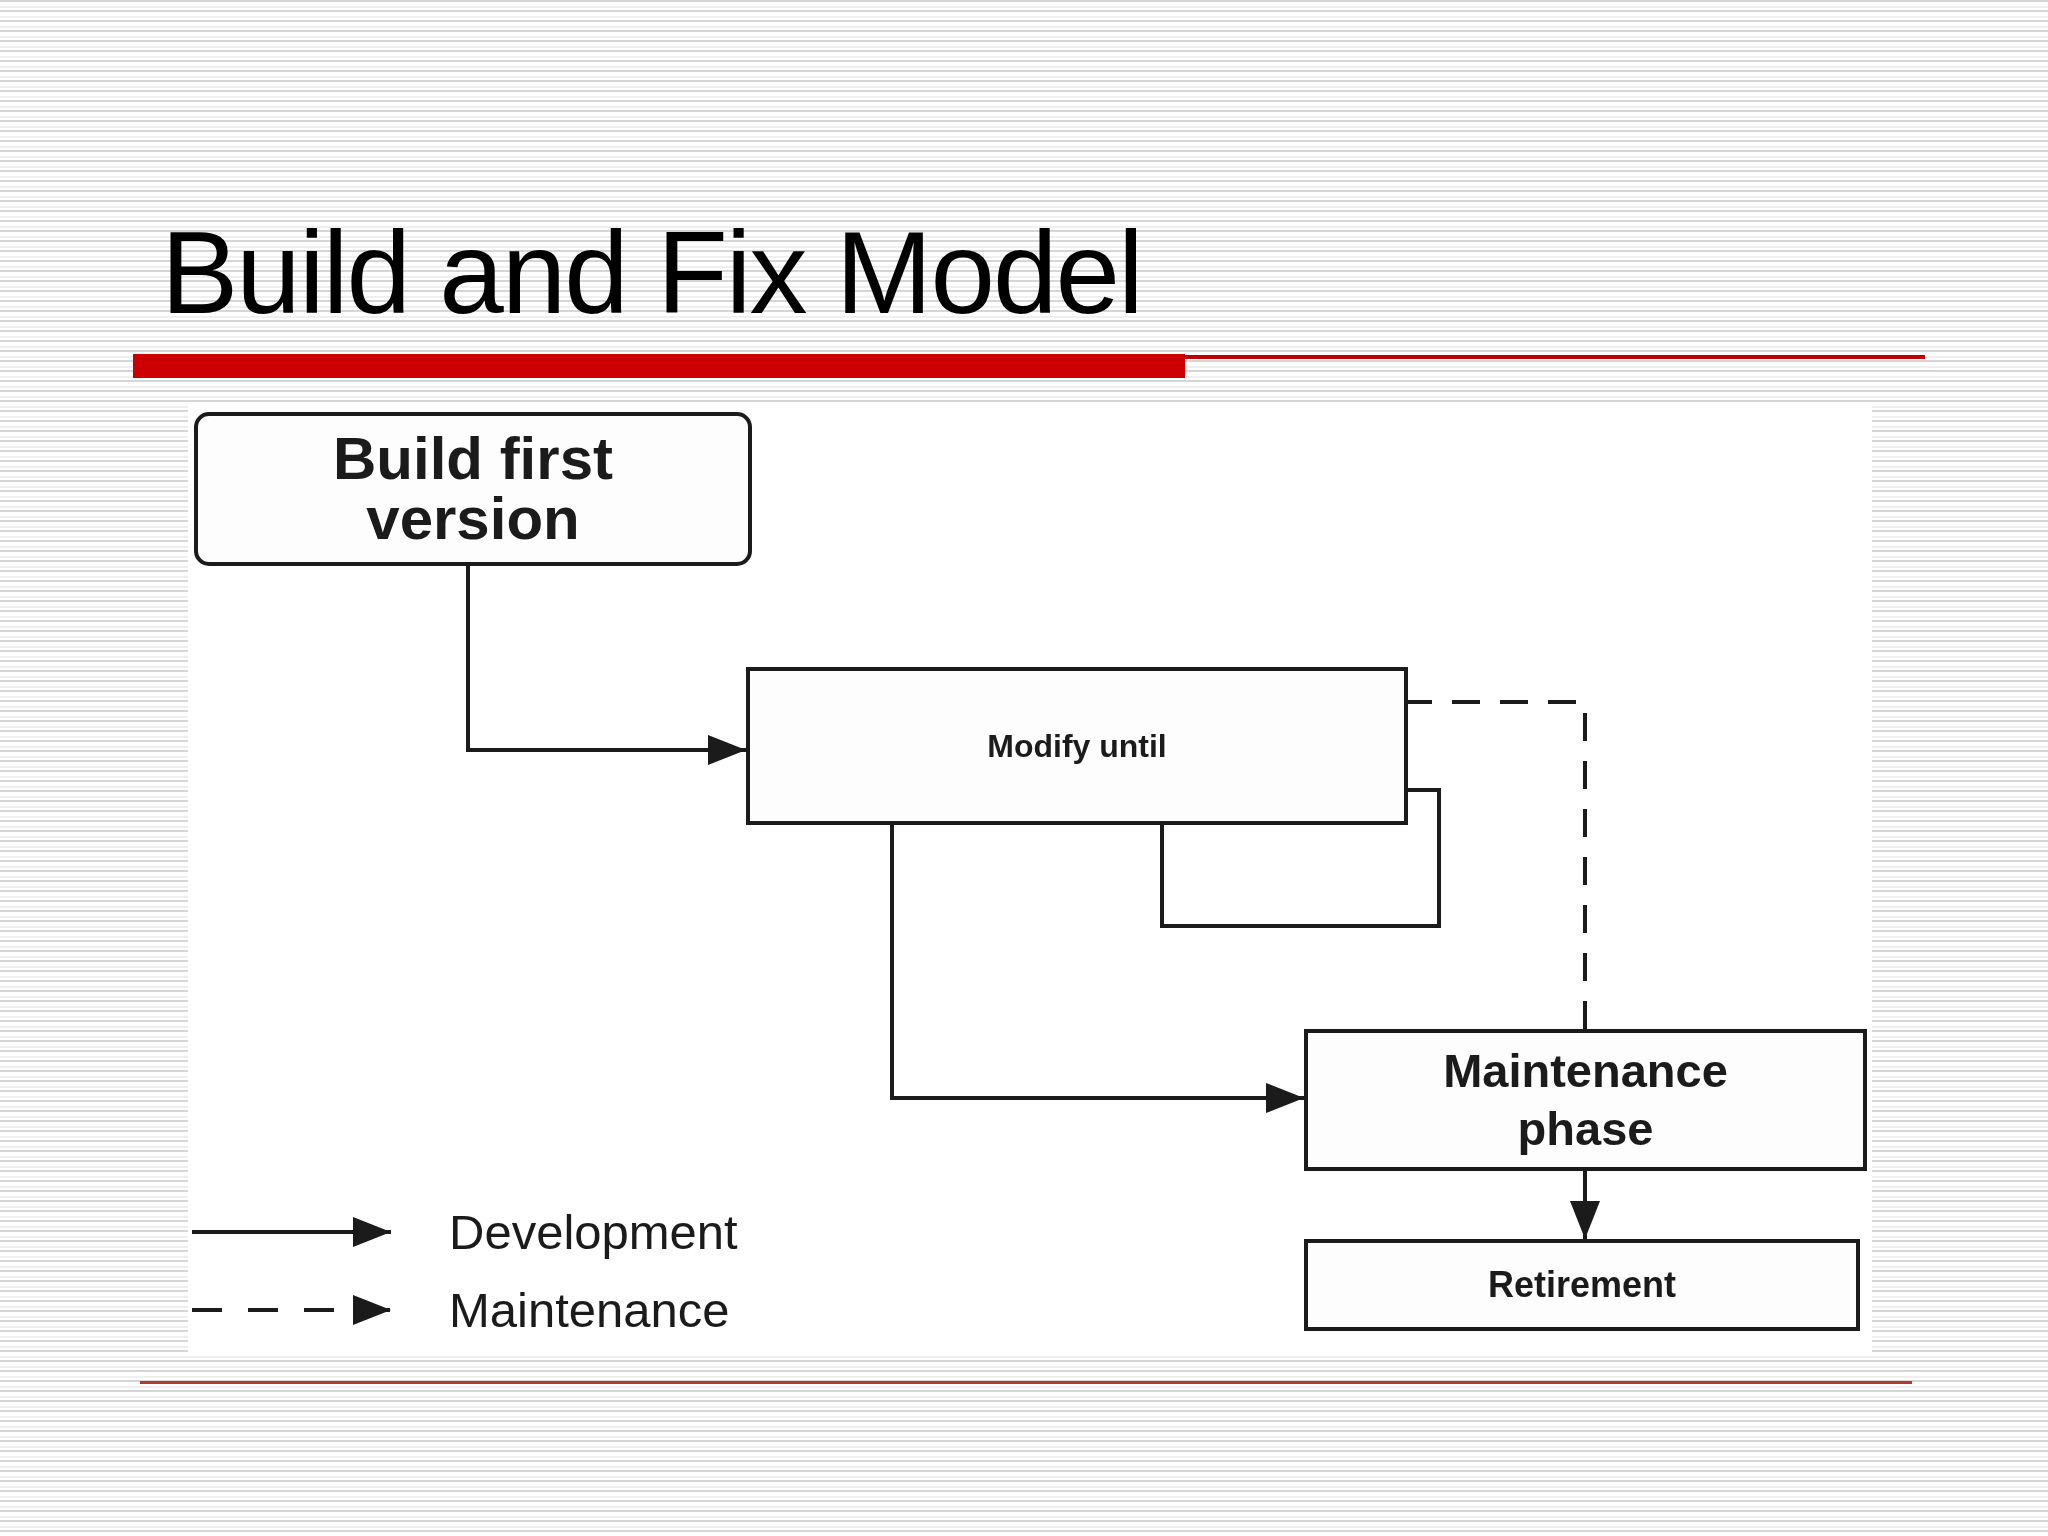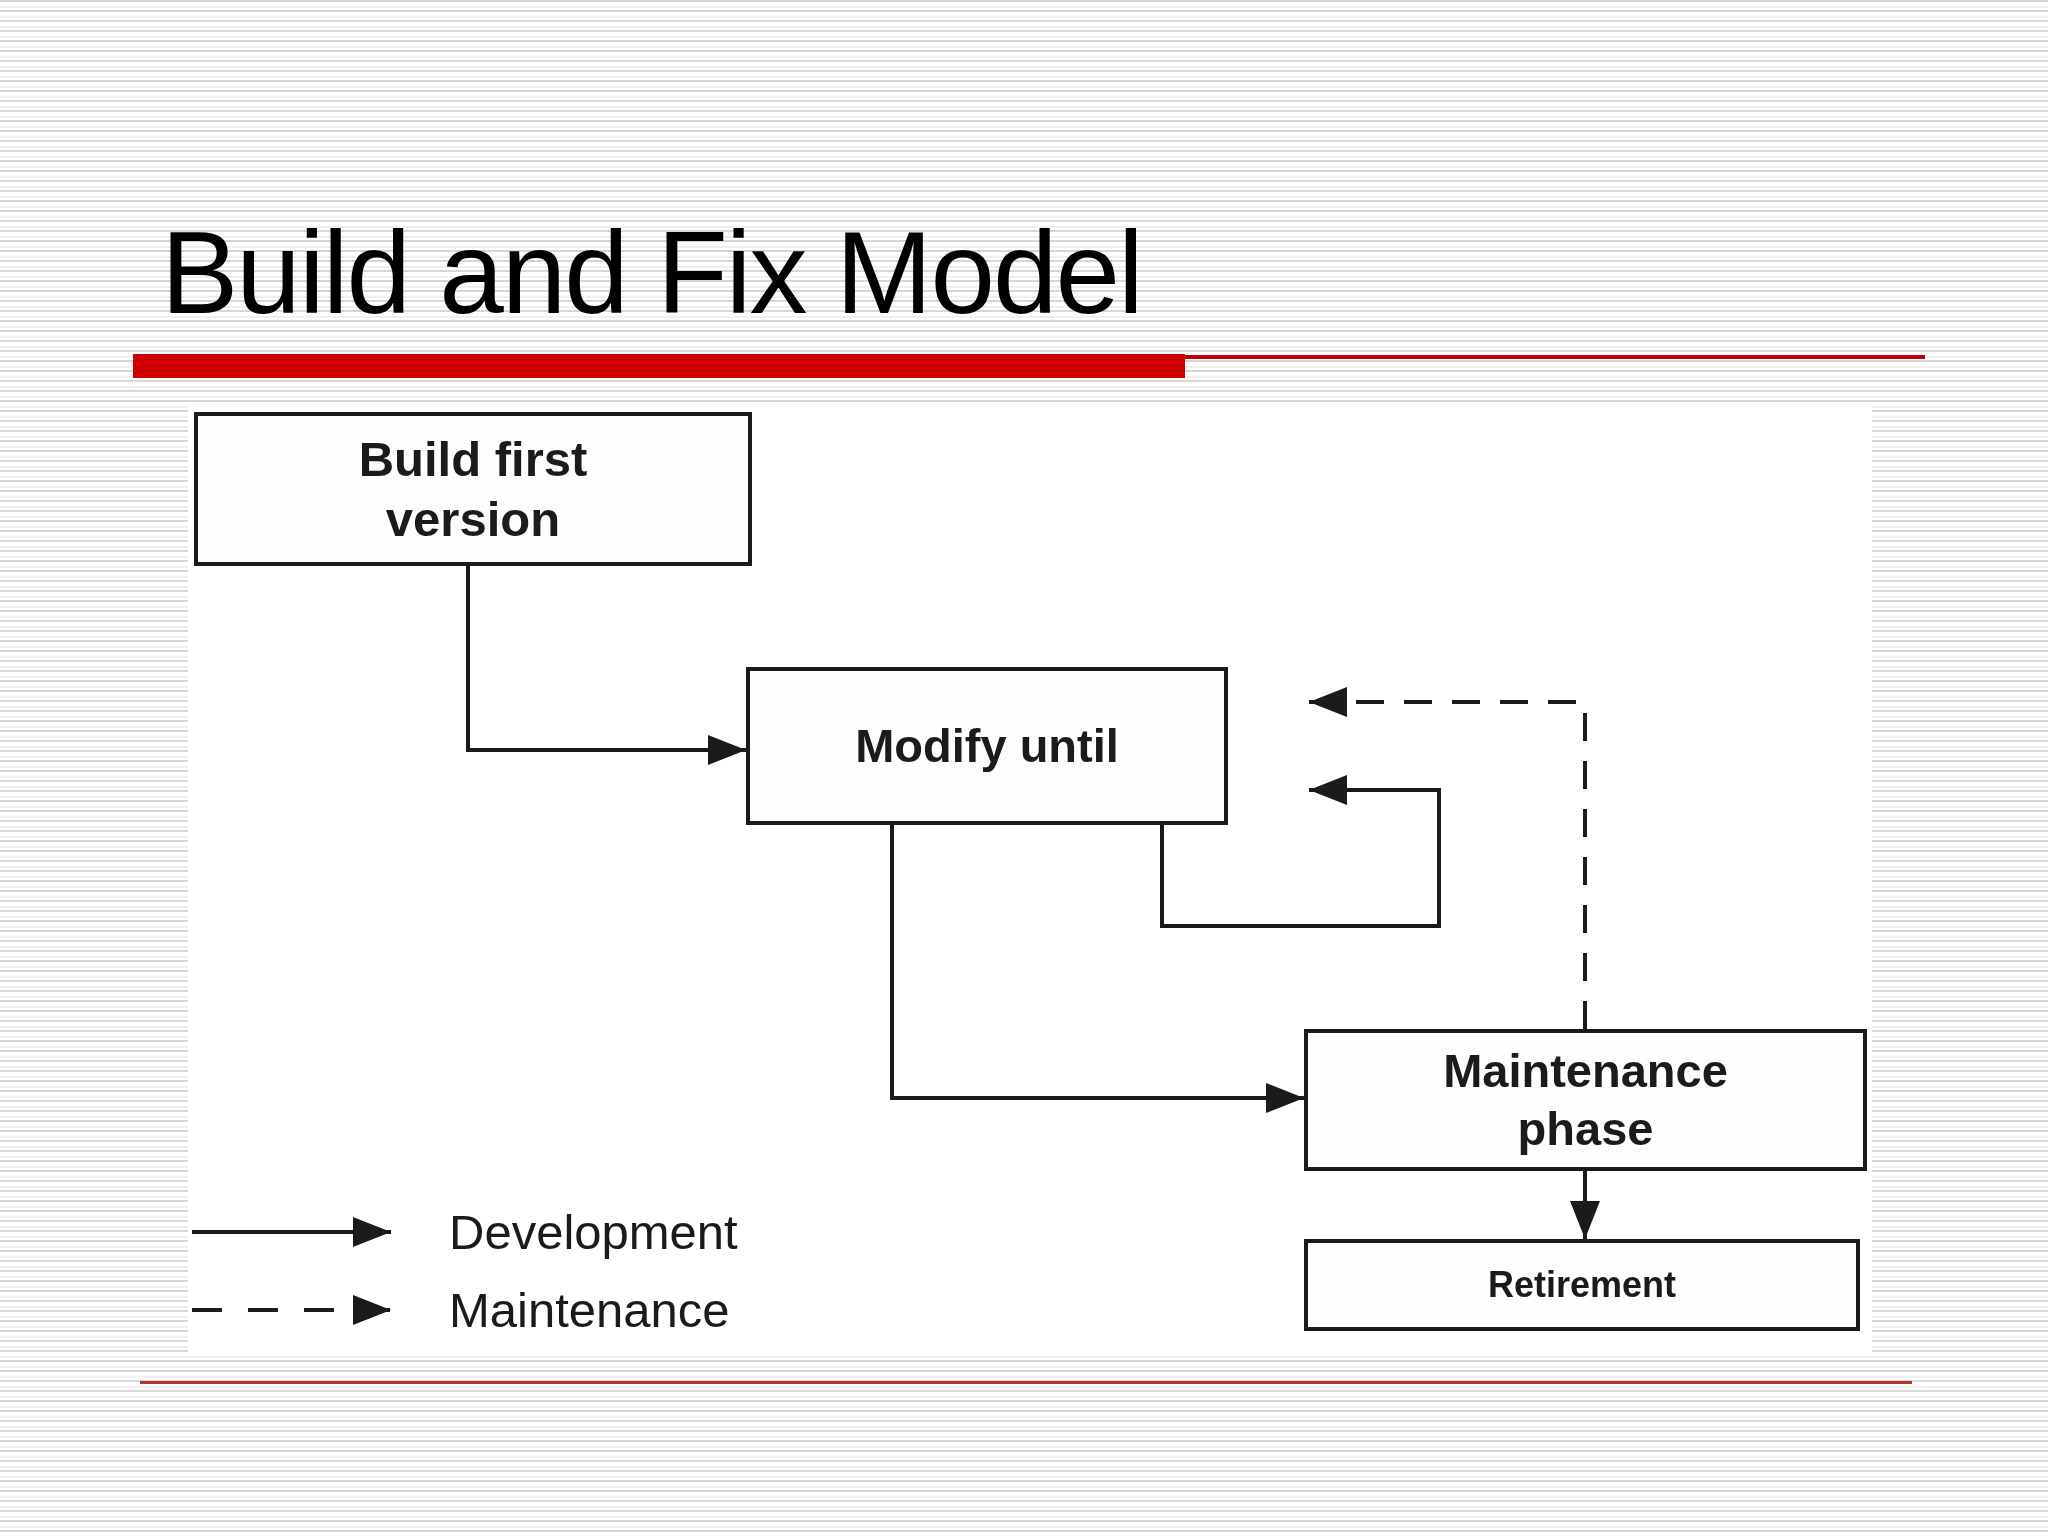--- a/index.html
+++ b/index.html
@@ -34,22 +34,22 @@
     position:absolute;left:0;top:0;width:2048px;height:1536px;
     pointer-events:none;
   }
   .flow-box{
     position:absolute;box-sizing:border-box;
     background:#fdfdfd;border:4px solid #1b1b1b;color:#1b1b1b;
     display:flex;flex-direction:column;justify-content:center;align-items:center;
     text-align:center;font-weight:600;
   }
   .flow-box span{display:block;}
-  .box-build{left:194px;top:412px;width:558px;height:154px;font-size:49px;line-height:60px;}
-  .box-modify{left:746px;top:667px;width:482px;height:158px;font-size:47px;line-height:60px;}
+  .box-build{left:194px;top:412px;width:558px;height:154px;font-size:60px;line-height:60px;border-radius:15px;}
+  .box-modify{left:746px;top:667px;width:662px;height:158px;font-size:32px;line-height:60px;}
   .box-maintenance{left:1304px;top:1029px;width:563px;height:142px;font-size:47px;line-height:58px;}
   .box-retirement{left:1304px;top:1239px;width:556px;height:92px;font-size:36px;line-height:58px;}
   .legend-label{
     position:absolute;left:449px;font-size:49px;line-height:58px;
     font-weight:400;color:#1b1b1b;white-space:nowrap;
   }
   .legend-development{top:1203px;}
   .legend-maintenance{top:1281px;}
 </style>
 </head>

